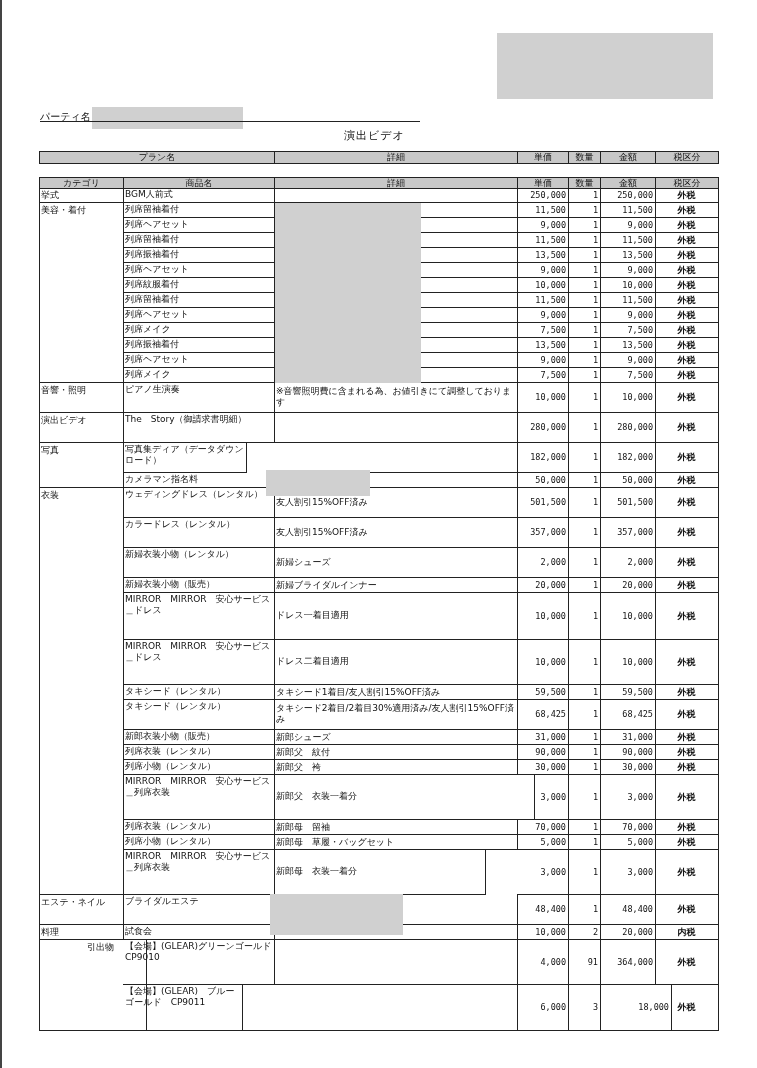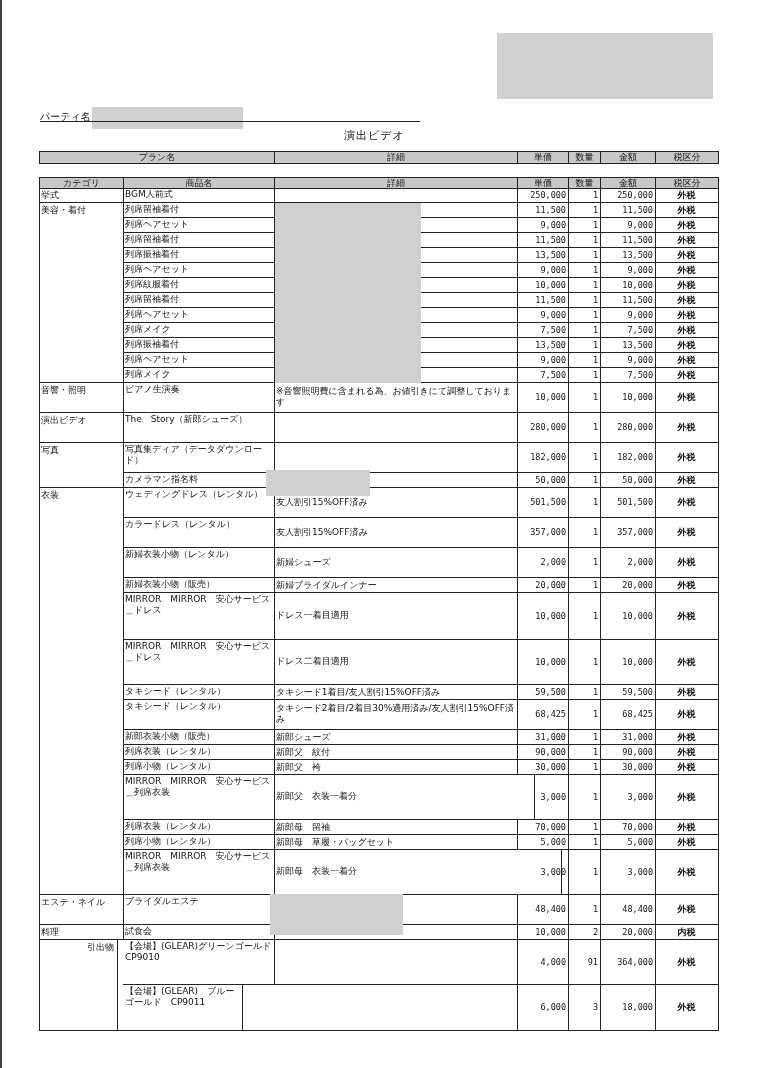--- a/index.html
+++ b/index.html
@@ -159,29 +159,29 @@
     </div>
     <div>
       <div class="cell " style="left: 123px; top: 383px; width: 152px; height: 30px;">ピアノ生演奏</div>
       <div class="cell vmid" style="left: 274px; top: 383px; width: 244px; height: 30px; align-items: center; padding-top: 0px;">※音響照明費に含まれる為、お値引きにて調整しております</div>
       <div class="cell num vmid r" style="left: 517px; top: 383px; width: 52px; height: 30px; align-items: center;">10,000</div>
       <div class="cell num vmid r" style="left: 568px; top: 383px; width: 33px; height: 30px; align-items: center;">1</div>
       <div class="cell num vmid r" style="left: 600px; top: 383px; width: 56px; height: 30px; align-items: center;">10,000</div>
       <div class="cell center vmid c" style="left: 655px; top: 383px; width: 64px; height: 30px; align-items: center;">外税</div>
     </div>
     <div>
-      <div class="cell " style="left: 123px; top: 413px; width: 152px; height: 30px;">The　Story（新郎シューズ）</div>
+      <div class="cell " style="left: 123px; top: 413px; width: 152px; height: 30px;">The　Story（御請求書明細）</div>
       <div class="cell vmid" style="left: 274px; top: 413px; width: 244px; height: 30px; align-items: center; padding-top: 0px;"></div>
       <div class="cell num vmid r" style="left: 517px; top: 413px; width: 52px; height: 30px; align-items: center;">280,000</div>
       <div class="cell num vmid r" style="left: 568px; top: 413px; width: 33px; height: 30px; align-items: center;">1</div>
       <div class="cell num vmid r" style="left: 600px; top: 413px; width: 56px; height: 30px; align-items: center;">280,000</div>
       <div class="cell center vmid c" style="left: 655px; top: 413px; width: 64px; height: 30px; align-items: center;">外税</div>
     </div>
     <div>
-      <div class="cell " style="left: 123px; top: 443px; width: 152px; height: 30px;">写真集ディア（データダウンロード）</div>
+      <div class="cell " style="left: 123px; top: 443px; width: 124px; height: 30px;">写真集ディア（データダウンロード）</div>
       <div class="cell vmid" style="left: 274px; top: 443px; width: 244px; height: 30px; align-items: center; padding-top: 0px;"></div>
       <div class="cell num vmid r" style="left: 517px; top: 443px; width: 52px; height: 30px; align-items: center;">182,000</div>
       <div class="cell num vmid r" style="left: 568px; top: 443px; width: 33px; height: 30px; align-items: center;">1</div>
       <div class="cell num vmid r" style="left: 600px; top: 443px; width: 56px; height: 30px; align-items: center;">182,000</div>
       <div class="cell center vmid c" style="left: 655px; top: 443px; width: 64px; height: 30px; align-items: center;">外税</div>
     </div>
     <div>
       <div class="cell " style="left: 123px; top: 473px; width: 152px; height: 15px;">カメラマン指名料</div>
       <div class="cell vmid" style="left: 274px; top: 473px; width: 244px; height: 15px; align-items: center;"></div>
       <div class="cell num vmid r" style="left: 517px; top: 473px; width: 52px; height: 15px; align-items: center;">50,000</div>
@@ -296,21 +296,21 @@
     <div>
       <div class="cell " style="left: 123px; top: 835px; width: 152px; height: 15px;">列席小物（レンタル）</div>
       <div class="cell vmid" style="left: 274px; top: 835px; width: 244px; height: 15px; align-items: center;">新郎母　草履・バッグセット</div>
       <div class="cell num vmid r" style="left: 517px; top: 835px; width: 52px; height: 15px; align-items: center;">5,000</div>
       <div class="cell num vmid r" style="left: 568px; top: 835px; width: 33px; height: 15px; align-items: center;">1</div>
       <div class="cell num vmid r" style="left: 600px; top: 835px; width: 56px; height: 15px; align-items: center;">5,000</div>
       <div class="cell center vmid c" style="left: 655px; top: 835px; width: 64px; height: 15px; align-items: center;">外税</div>
     </div>
     <div>
       <div class="cell " style="left: 123px; top: 850px; width: 152px; height: 45px;">MIRROR　MIRROR　安心サービス＿列席衣装</div>
-      <div class="cell vmid" style="left: 274px; top: 850px; width: 288px; height: 45px; align-items: center; padding-top: 0px;">新郎母　衣装一着分</div>
+      <div class="cell vmid" style="left: 274px; top: 850px; width: 212px; height: 45px; align-items: center; padding-top: 0px;">新郎母　衣装一着分</div>
       <div class="cell num vmid r" style="left: 517px; top: 850px; width: 52px; height: 45px; align-items: center;">3,000</div>
       <div class="cell num vmid r" style="left: 568px; top: 850px; width: 33px; height: 45px; align-items: center;">1</div>
       <div class="cell num vmid r" style="left: 600px; top: 850px; width: 56px; height: 45px; align-items: center;">3,000</div>
       <div class="cell center vmid c" style="left: 655px; top: 850px; width: 64px; height: 45px; align-items: center;">外税</div>
     </div>
     <div>
       <div class="cell " style="left: 123px; top: 895px; width: 152px; height: 30px;">ブライダルエステ</div>
       <div class="cell vmid" style="left: 274px; top: 895px; width: 244px; height: 30px; align-items: center; padding-top: 0px;"></div>
       <div class="cell num vmid r" style="left: 517px; top: 895px; width: 52px; height: 30px; align-items: center;">48,400</div>
       <div class="cell num vmid r" style="left: 568px; top: 895px; width: 33px; height: 30px; align-items: center;">1</div>
@@ -331,30 +331,30 @@
       <div class="cell num vmid r" style="left: 517px; top: 940px; width: 52px; height: 45px; align-items: center;">4,000</div>
       <div class="cell num vmid r" style="left: 568px; top: 940px; width: 33px; height: 45px; align-items: center;">91</div>
       <div class="cell num vmid r" style="left: 600px; top: 940px; width: 56px; height: 45px; align-items: center;">364,000</div>
       <div class="cell center vmid c" style="left: 655px; top: 940px; width: 64px; height: 45px; align-items: center;">外税</div>
     </div>
     <div>
       <div class="cell " style="left: 123px; top: 985px; width: 120px; height: 46px;">【会場】(GLEAR)　ブルーゴールド　CP9011</div>
       <div class="cell vmid" style="left: 274px; top: 985px; width: 244px; height: 46px; align-items: center; padding-top: 0px;"></div>
       <div class="cell num vmid r" style="left: 517px; top: 985px; width: 52px; height: 46px; align-items: center;">6,000</div>
       <div class="cell num vmid r" style="left: 568px; top: 985px; width: 33px; height: 46px; align-items: center;">3</div>
-      <div class="cell num vmid r" style="left: 600px; top: 985px; width: 56px; height: 46px; align-items: center;">18,000</div>
+      <div class="cell num vmid r" style="left: 600px; top: 985px; width: 72px; height: 46px; align-items: center;">18,000</div>
       <div class="cell center vmid c" style="left: 655px; top: 985px; width: 64px; height: 46px; align-items: center;">外税</div>
     </div>
     <div class="catcell" style="left: 39px; top: 188px; width: 85px; height: 15px;">挙式</div>
     <div class="catcell" style="left: 39px; top: 203px; width: 85px; height: 180px;">美容・着付</div>
     <div class="catcell" style="left: 39px; top: 383px; width: 85px; height: 30px;">音響・照明</div>
     <div class="catcell" style="left: 39px; top: 413px; width: 85px; height: 30px;">演出ビデオ</div>
     <div class="catcell" style="left: 39px; top: 443px; width: 85px; height: 45px;">写真</div>
     <div class="catcell" style="left: 39px; top: 488px; width: 85px; height: 407px;">衣装</div>
     <div class="catcell" style="left: 39px; top: 895px; width: 85px; height: 30px;">エステ・ネイル</div>
     <div class="catcell" style="left: 39px; top: 925px; width: 85px; height: 15px;">料理</div>
-    <div class="catcell" style="left: 39px; top: 940px; width: 79px; height: 91px; padding-left: 48px;">引出物</div>
+    <div class="catcell" style="left: 39px; top: 940px; width: 108px; height: 91px; padding-left: 48px;">引出物</div>
   </div>
 <div class="outer"></div>
 
 <div class="redact" style="left:275px;top:203px;width:146px;height:180px;"></div>
 <div class="redact" style="left:266px;top:470px;width:104px;height:26px;"></div>
 <div class="redact" style="left:270px;top:894px;width:133px;height:41px;"></div>
 
 </body></html>

